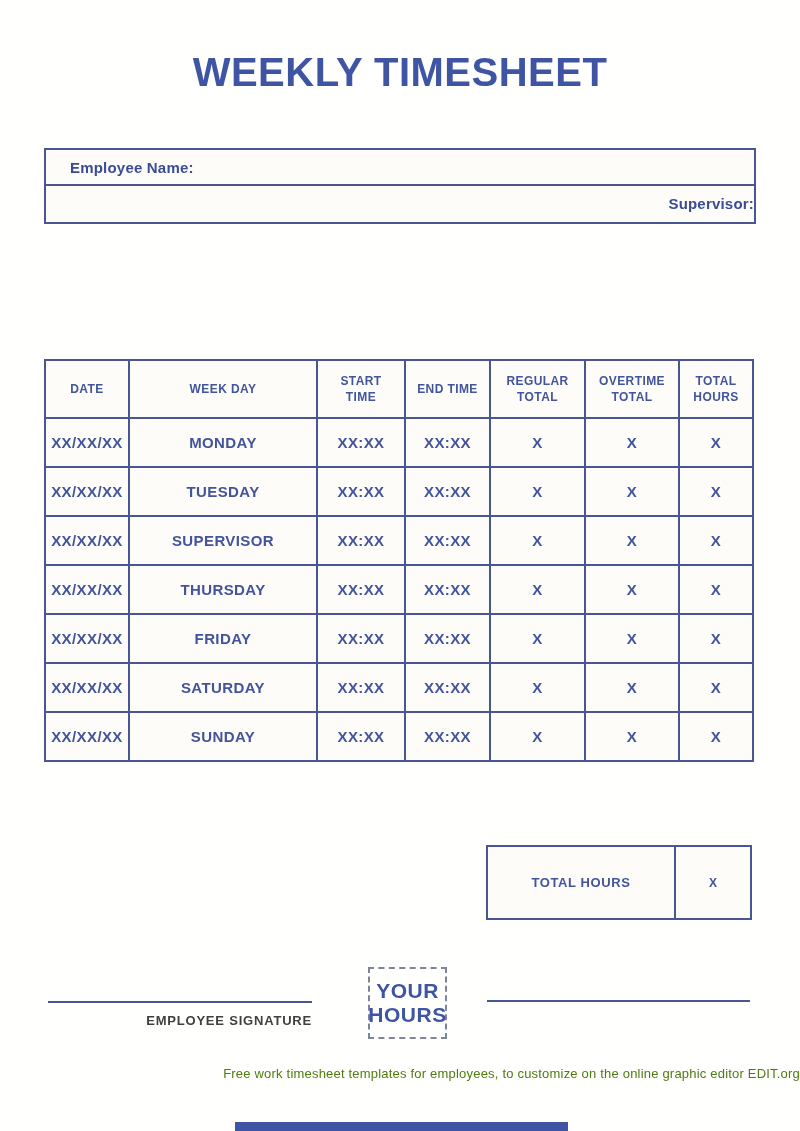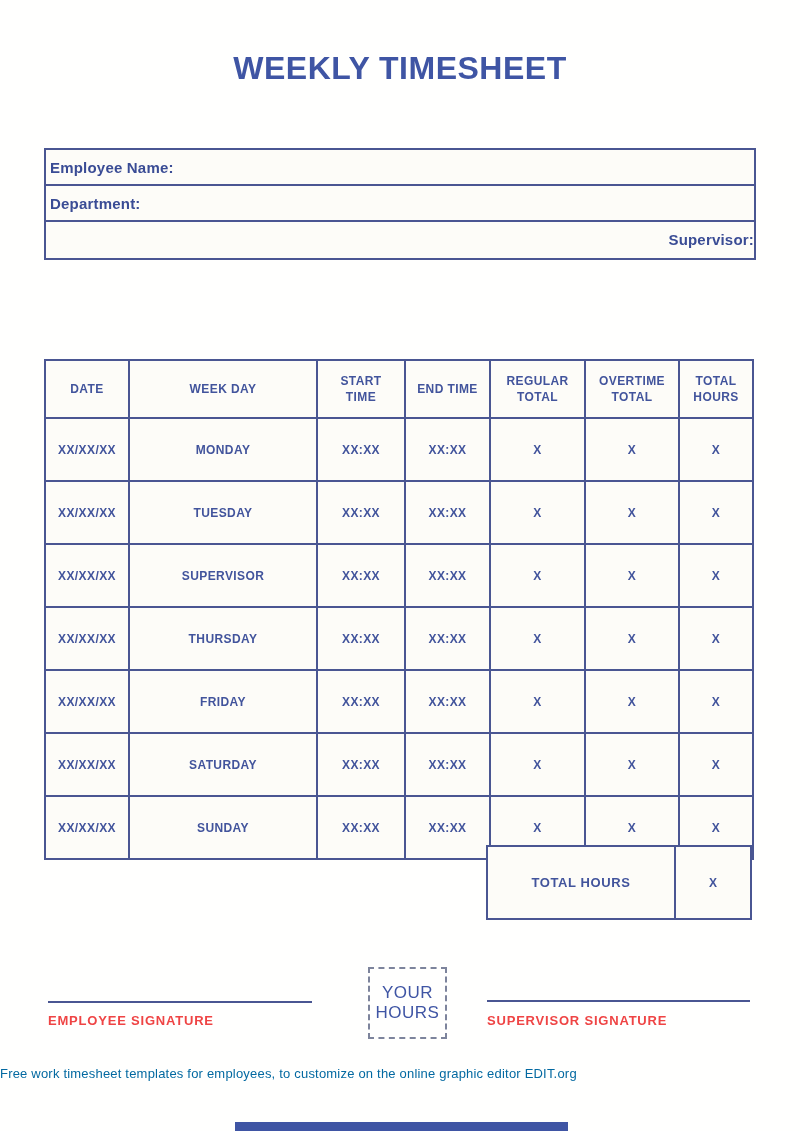--- a/index.html
+++ b/index.html
@@ -12,39 +12,39 @@
     height: 1131px;
     background: #fffffe;
     overflow: hidden;
   }
 
   
   .title {
     position: absolute;
     top: 50px; left: 0; width: 100%;
     text-align: center;
-    font-size: 32px;
+    font-size: 40px;
     font-weight: 800;
     letter-spacing: 0.5px;
     color: #3f55a4;
   }
 
   
   .info-box {
     position: absolute;
     left: 44px; top: 148px;
     width: 712px;
     border: 2px solid #4a5692;
     background: #fdfcf8;
   }
   .info-row {
     height: 36px;
     line-height: 36px;
     border-bottom: 2px solid #4a5692;
-    padding-left: 4px;
+    padding-left: 24px;
     font-size: 15px;
     font-weight: bold;
     color: #3a4c95;
     letter-spacing: 0.2px;
   }
   .info-row:last-child { border-bottom: none; text-align: right; }
 
   
   .table-wrap { position: absolute; left: 44px; top: 347px; }
   table.sheet {
@@ -62,22 +62,22 @@
   }
   table.sheet th {
     height: 58px;
     font-size: 12px;
     font-weight: bold;
     letter-spacing: 0.4px;
     line-height: 1.35;
     padding: 2px 6px;
   }
   table.sheet td {
-    height: 63px;
-    font-size: 12px;
+    height: 49px;
+    font-size: 15px;
     font-weight: bold;
     letter-spacing: 0.4px;
     border-radius: 20px;
   }
 
   
   .total-box {
     position: absolute;
     left: 486px; top: 845px;
     display: flex;
@@ -103,74 +103,73 @@
   
   .sig-line {
     position: absolute;
     height: 2px;
     background: #4a5692;
   }
   .sig-line.employee { left: 48px; top: 1001px; width: 264px; }
   .sig-line.supervisor { left: 487px; top: 1000px; width: 263px; }
   .sig-label {
     position: absolute;
-    text-align: left;
+    text-align: right;
     font-size: 13px;
     font-weight: bold;
     letter-spacing: 0.8px;
-    color: #ef4444;
+    color: #404040;
   }
   .sig-label.employee { left: 48px; top: 1013px; width: 264px; }
   .sig-label.supervisor { left: 487px; top: 1013px; width: 263px; }
 
   
   .logo-box {
     position: absolute;
     left: 368px; top: 967px;
     width: 79px; height: 72px;
     border: 2px dashed #7d849c;
     display: flex; align-items: center; justify-content: center;
     text-align: center;
   }
   .logo-text {
-    font-size: 17px;
-    font-weight: 400;
+    font-size: 21px;
+    font-weight: 700;
     line-height: 1.15;
     letter-spacing: 0.5px;
     color: #3f55a4;
   }
 
   
   .footer-text {
     position: absolute;
     top: 1066px; left: 0; width: 100%;
-    text-align: left;
+    text-align: right;
     font-size: 13px;
     letter-spacing: 0.2px;
-    color: #0369a1;
+    color: #4d7c0f;
   }
 
   
   .bottom-bar {
     position: absolute;
     left: 235px; top: 1122px;
     width: 333px; height: 9px;
     background: #3f55a4;
   }
 </style>
 </head>
 <body>
 
 <div class="page">
 
   <div class="title">WEEKLY TIMESHEET</div>
 
   <div class="info-box">
     <div class="info-row">Employee Name:</div>
-    <div class="info-row">Department:</div>
     <div class="info-row">Supervisor:</div>
   </div>
 
   <div class="table-wrap">
     <table class="sheet">
       <colgroup>
         <col style="width:84px">
           <col style="width:188px">
           <col style="width:88px">
         <col style="width:85px">
@@ -266,19 +265,18 @@
   <div class="sig-label employee">EMPLOYEE SIGNATURE</div>
 
   <div class="logo-box">
     <div class="logo-text">
       <div>YOUR</div>
       <div>HOURS</div>
     </div>
   </div>
 
   <div class="sig-line supervisor"></div>
-  <div class="sig-label supervisor">SUPERVISOR SIGNATURE</div>
 
   <div class="footer-text">Free work timesheet templates for employees, to customize on the online graphic editor EDIT.org</div>
 
   <div class="bottom-bar"></div>
 
 </div>
 
 </body></html>

